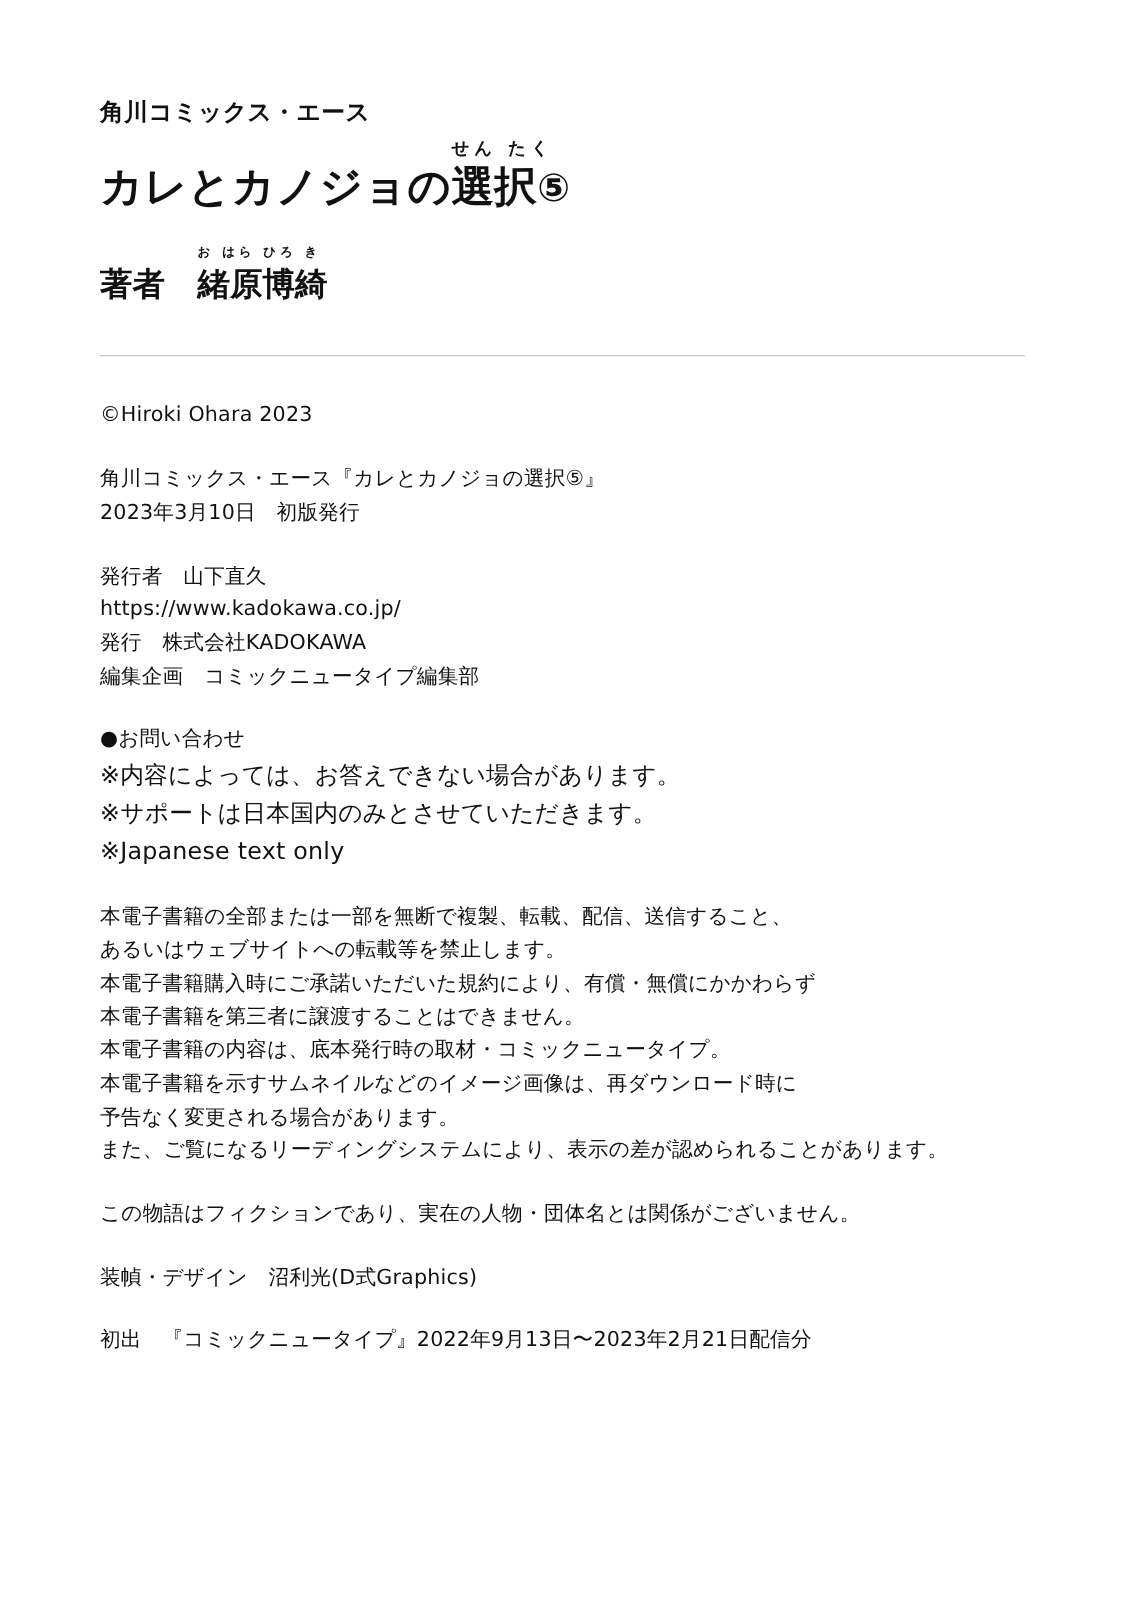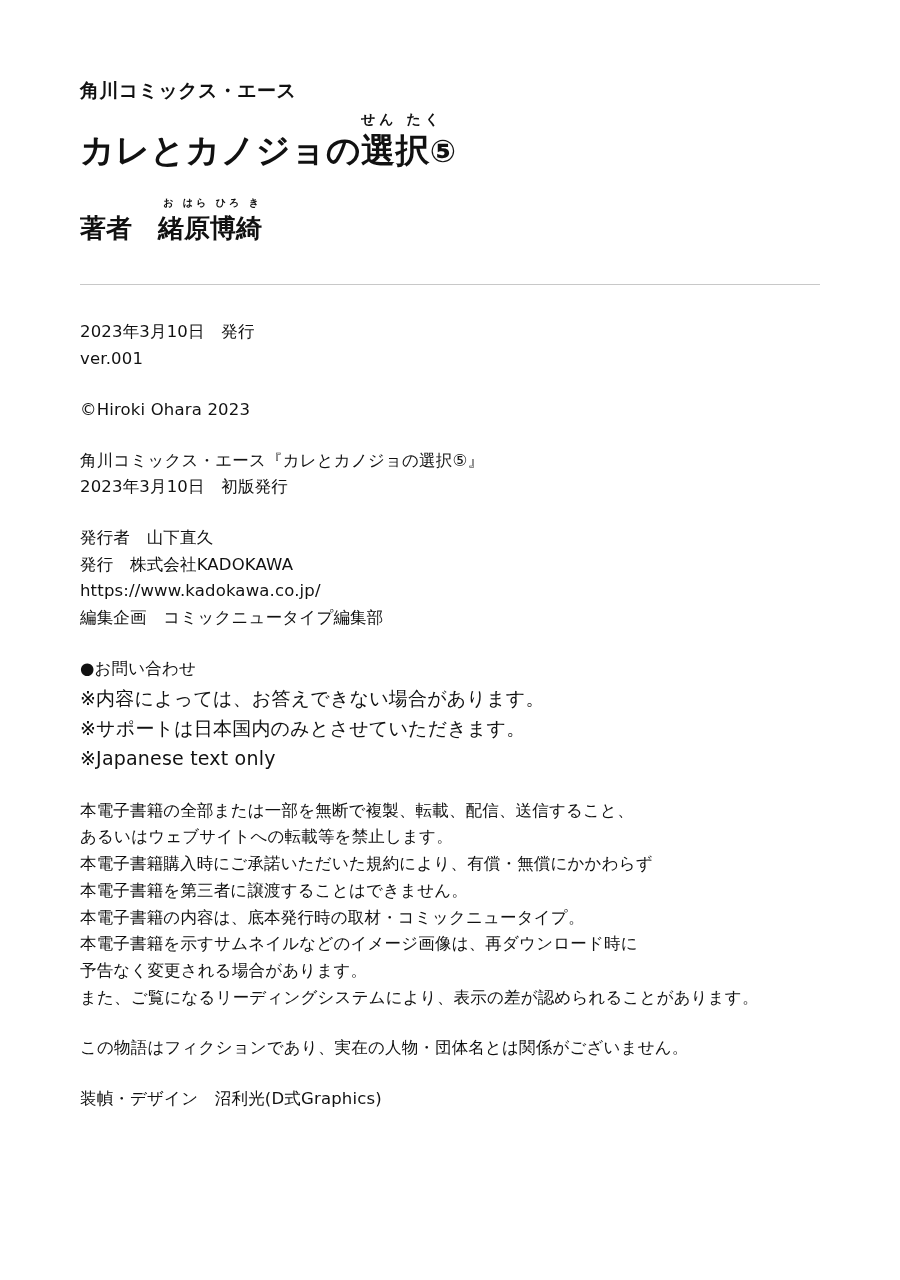--- a/index.html
+++ b/index.html
@@ -75,21 +75,21 @@
     display: inline-block;
   }
   .author-name-wrap > .ruby-text {
     position: absolute;
     left: 0;
     right: 0;
     top: -15px;
     font-size: 10px;
     font-weight: 700;
     letter-spacing: 0.30em;
-    text-align: right;
+    text-align: left;
     line-height: 1;
     white-space: nowrap;
   }
 
   .divider {
     height: 1px;
     background: #c8c8c8;
     width: 740px;
     margin: 0 0 34px 0;
   }
@@ -116,38 +116,34 @@
 <div class="page">
 
   <div class="imprint-label">角川コミックス・エース</div>
 
   <div class="book-title"><span>カレとカノジョの</span><span class="ruby-wrap"><span class="ruby-text">せん  たく</span><span>選択</span></span><span class="circled">⑤</span></div>
 
   <div class="author-row"><span class="author-label">著者</span><span class="author-name-wrap"><span class="ruby-text">お はら ひろ き</span><span>緒原博綺</span></span></div>
 
   <div class="divider"></div>
 
-  <div class="block gap-m">
-    <div class="line">2023年3月10日　発行</div>
-    <div class="line">ver.001</div>
-  </div>
 
   <div class="block gap-m">
     <div class="line">©Hiroki Ohara 2023</div>
   </div>
 
   <div class="block gap-m">
     <div class="line">角川コミックス・エース『カレとカノジョの選択⑤』</div>
     <div class="line">2023年3月10日　初版発行</div>
   </div>
 
   <div class="block gap-m">
     <div class="line">発行者　山下直久</div>
+    <div class="line">https://www.kadokawa.co.jp/</div>
     <div class="line">発行　株式会社KADOKAWA</div>
-    <div class="line">https://www.kadokawa.co.jp/</div>
     <div class="line">編集企画　コミックニュータイプ編集部</div>
   </div>
 
   <div class="block gap-m">
     <div class="line">●お問い合わせ</div>
     <div class="line small">※内容によっては、お答えできない場合があります。</div>
     <div class="line small">※サポートは日本国内のみとさせていただきます。</div>
     <div class="line small">※Japanese text only</div>
   </div>
 
@@ -163,14 +159,17 @@
   </div>
 
   <div class="block gap-m">
     <div class="line">この物語はフィクションであり、実在の人物・団体名とは関係がございません。</div>
   </div>
 
   <div class="block gap-m">
     <div class="line">装幀・デザイン　沼利光(D式Graphics)</div>
   </div>
 
+  <div class="block">
+    <div class="line">初出　『コミックニュータイプ』2022年9月13日〜2023年2月21日配信分</div>
+  </div>
 
 </div>
 
 </body></html>

